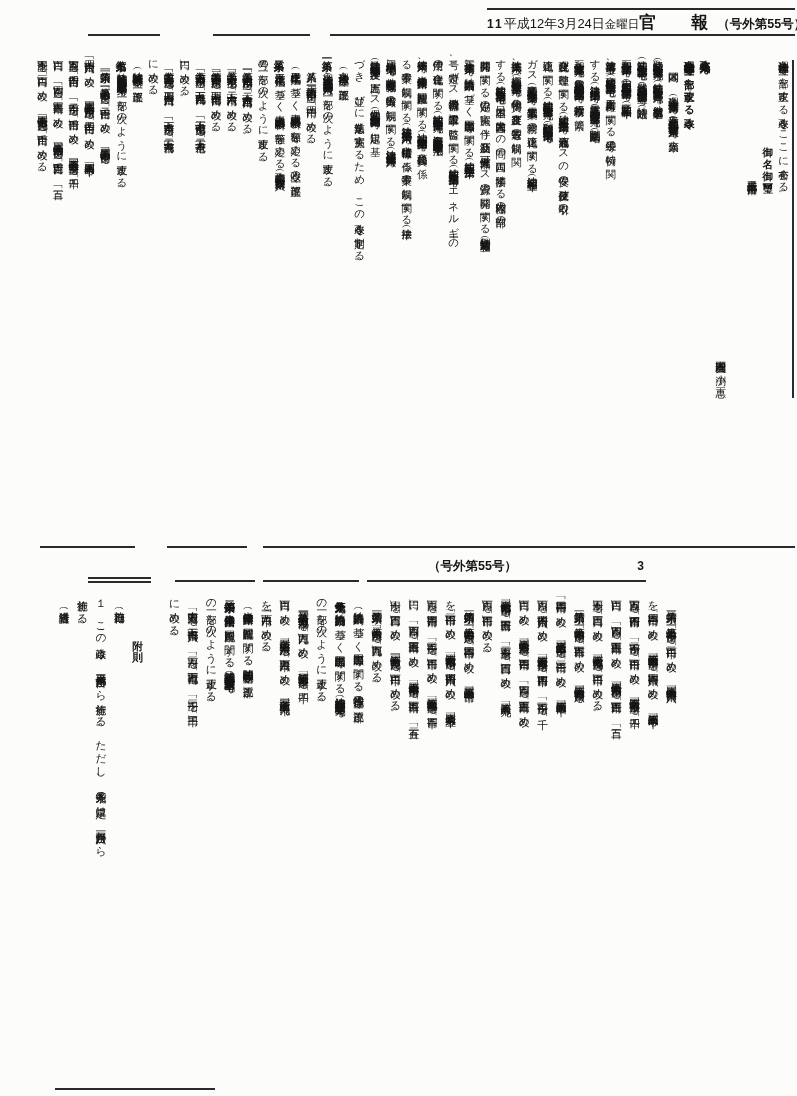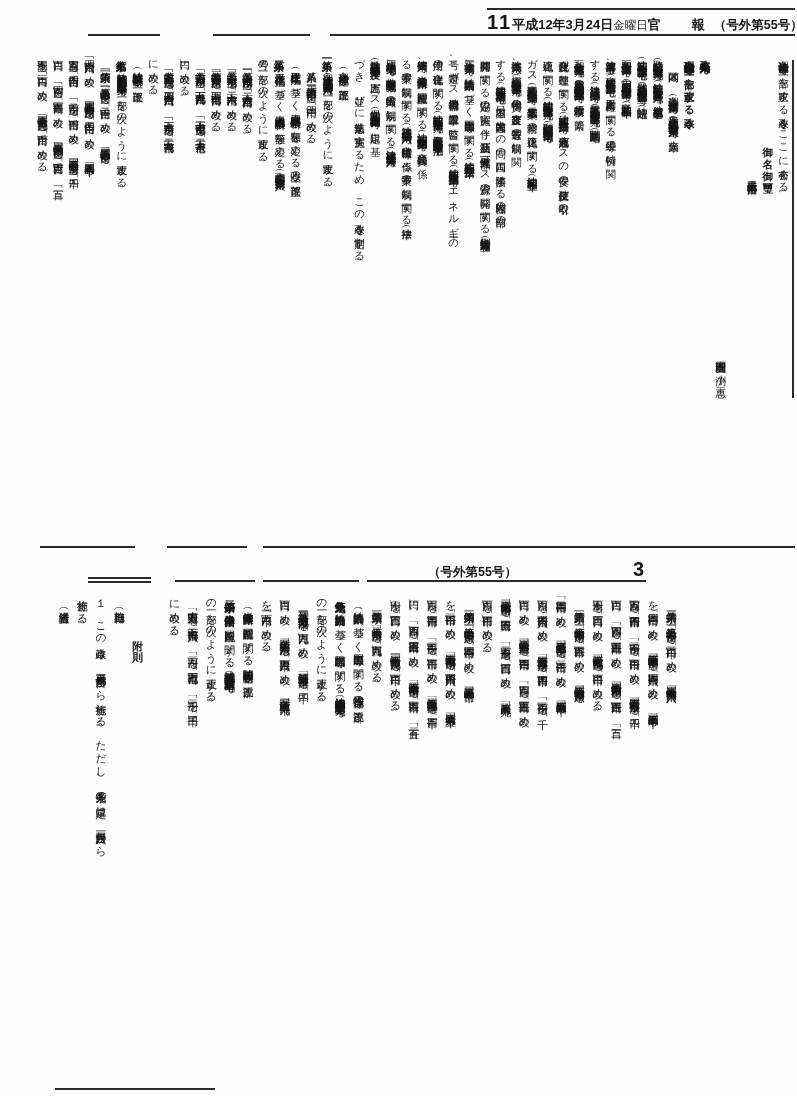--- a/index.html
+++ b/index.html
@@ -16,26 +16,26 @@
 
   
   .hdr{
     position:absolute;
     display:flex;align-items:baseline;
     font-family:"Liberation Sans","DejaVu Sans",sans-serif;
     white-space:nowrap;
   }
   #p11-header{top:11px;left:487px;width:308px;justify-content:space-between;}
   #p12-header{top:558px;left:428px;width:218px;justify-content:space-between;}
-  .pgnum{font-size:20px;font-weight:bold;letter-spacing:2px;}
-  .hdate{font-size:13px;font-weight:bold;text-align:center;}
+  .pgnum{font-size:12px;font-weight:bold;letter-spacing:2px;}
+  .hdate{font-size:13px;font-weight:normal;text-align:center;}
   .hday{font-size:11.5px;}
   .masthead{
     font-family:"Liberation Serif","DejaVu Serif",serif;
-    font-size:13px;font-weight:bold;letter-spacing:9px;
+    font-size:17px;font-weight:bold;letter-spacing:9px;
   }
   .issue{font-size:12.5px;font-weight:bold;}
 
   
   .vbody{
     position:absolute;
     writing-mode:vertical-rl;
     text-orientation:upright;
     color:#151515;
   }

